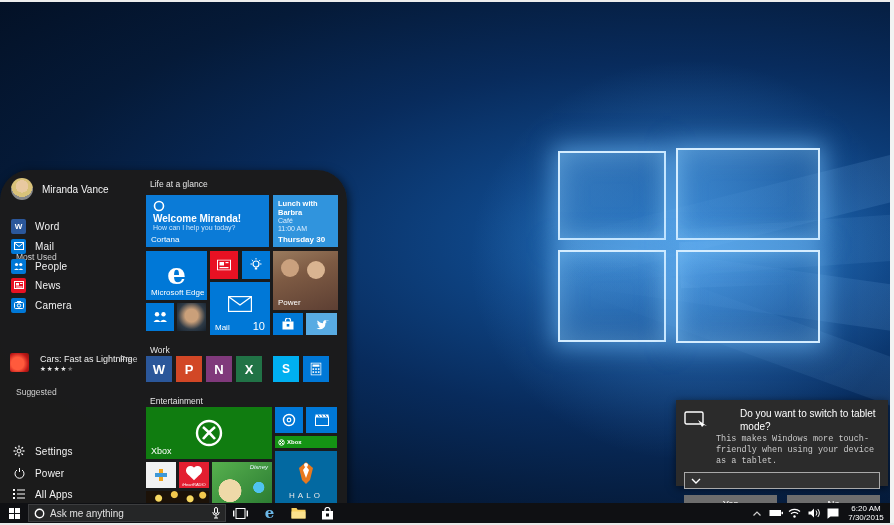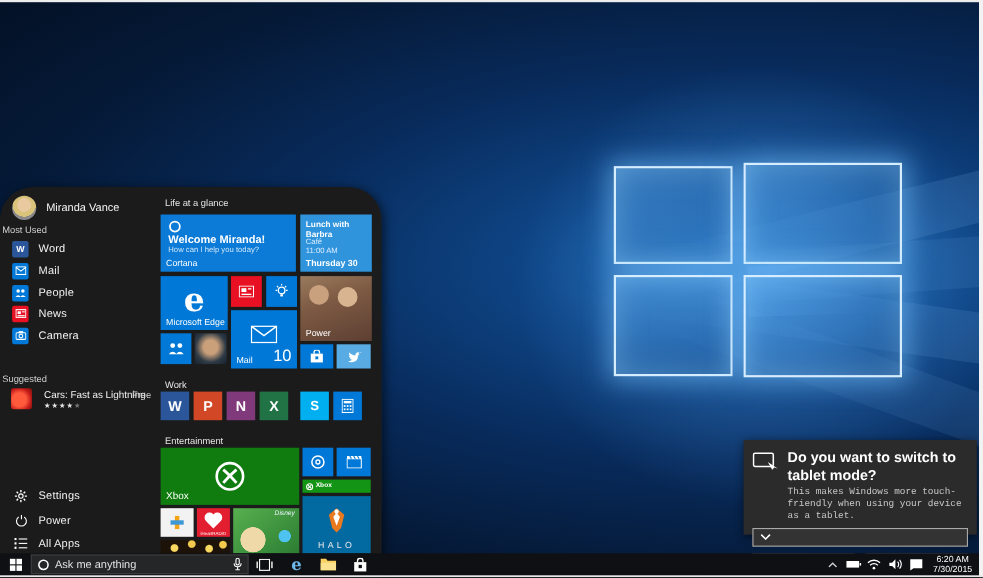--- a/index.html
+++ b/index.html
@@ -31,21 +31,21 @@
   .pane.bl{left:558px; top:250px; width:108px; height:92px;}
   .pane.br{left:676px; top:250px; width:144px; height:93px;}
 
   
   .start-menu{position:absolute; left:0; top:170px; width:347px; height:408px;
     background:rgba(27,27,27,.985); z-index:20; overflow:hidden;
     box-shadow:2px 2px 10px rgba(0,0,0,.6); color:#fff;border-radius:30px;}
   .sm-side{position:absolute; left:0; top:0; width:146px; height:100%;}
   .sm-row{position:absolute; left:0; width:146px; height:20px; display:flex; align-items:center; cursor:default;}
   .sm-label{font-size:10px; color:#f2f2f2; margin-left:9px; letter-spacing:.2px;}
-  .sm-header{position:absolute; left:2px; font-size:8.5px; color:#d0d0d0;}
+  .sm-header{position:absolute; left:16px; font-size:8.5px; color:#d0d0d0;margin-top:48px;}
   .sq-icon{width:15px; height:15px; margin-left:11px; border-radius:2px; display:flex;
     align-items:center; justify-content:center; flex:none; font-size:8px; font-weight:bold; color:#fff;}
   .ln-icon{width:14px; height:14px; margin-left:12px; flex:none; display:flex; align-items:center; justify-content:center;}
   .avatar{position:absolute; left:11px; top:8px; width:22px; height:22px; border-radius:50%;
     background:radial-gradient(circle at 50% 38%, #e8c9a0 0 35%, #d9c27a 36% 60%, #8a8a8a 61%);}
   .user-name{position:absolute; left:42px; top:14px; font-size:10px; color:#f5f5f5;}
   .sugg-icon{position:absolute; left:10px; top:183px; width:19px; height:19px; border-radius:2px;
     background:radial-gradient(circle at 40% 55%, #ff5a3c 0 40%, #c01818 70%, #7d1508 100%);}
   .sugg-name{position:absolute; left:40px; top:184px; font-size:9px; color:#f0f0f0;}
   .sugg-stars{position:absolute; left:40px; top:195px; font-size:6.5px; color:#e8e8e8; letter-spacing:1px;}
@@ -71,21 +71,21 @@
   .t-edge{left:0; top:81px; width:61px; height:49px;}
   .edge-e{position:absolute; left:50%; top:44%; transform:translate(-50%,-50%); font-size:30px;
     font-weight:bold; color:#fff; font-family:"DejaVu Serif", serif;}
   .t-news{left:64px; top:81px; width:28px; height:28px; background:#e81123;}
   .t-bulb{left:96px; top:81px; width:28px; height:28px;}
   .t-photos{left:127px; top:81px; width:65px; height:59px;
     background:linear-gradient(160deg,#9a7b5e 0%,#7d5a43 40%,#5d3f33 100%);}
   .t-photos::before{content:""; position:absolute; left:8px; top:8px; width:18px; height:18px; border-radius:50%;
     background:#caa17e; box-shadow:26px 2px 0 #d9b491;}
   .t-mail{left:64px; top:112px; width:60px; height:53px;}
-  .mail-count{position:absolute; right:5px; bottom:3px; font-size:15px;}
+  .mail-count{position:absolute; right:5px; bottom:3px; font-size:11px;}
   .t-people{left:0; top:133px; width:28px; height:28px;}
   .t-man{left:31px; top:133px; width:29px; height:28px;
     background:radial-gradient(circle at 50% 45%, #caa07a 0 30%, #2e3a46 65%, #15202c 100%);}
   .t-store{left:127px; top:143px; width:30px; height:22px;}
   .t-twitter{left:160px; top:143px; width:31px; height:22px; background:#58abe3;}
   .work-tile{top:186px; width:26px; height:26px;}
   .wt-letter{position:absolute; left:50%; top:50%; transform:translate(-50%,-50%);
     font-size:13px; font-weight:bold; color:#fff;}
   .t-xbox{left:0; top:237px; width:126px; height:52px; background:#107c10;}
   .t-groove{left:129px; top:237px; width:28px; height:26px;}
@@ -114,21 +114,21 @@
     background:radial-gradient(circle at 20% 60%, #f7d861 0 3px, rgba(0,0,0,0) 4px),
                radial-gradient(circle at 45% 30%, #f3c94e 0 3px, rgba(0,0,0,0) 4px),
                radial-gradient(circle at 70% 65%, #f7d861 0 3px, rgba(0,0,0,0) 4px),
                radial-gradient(circle at 90% 35%, #f3c94e 0 3px, rgba(0,0,0,0) 4px), #1c1208;}
 
   
   .dialog{position:absolute; left:676px; top:400px; width:212px; height:86px; background:#2b2b2b;
     z-index:30; padding:8px 8px 6px 8px; box-shadow:0 2px 8px rgba(0,0,0,.6); color:#fff;}
   .dlg-head{display:flex; gap:8px;}
   .dlg-icon{flex:none; margin-top:2px;}
-  .dlg-title{font-size:13px; font-weight:bold; line-height:1.25;}
+  .dlg-title{font-size:10px; font-weight:normal; line-height:1.25;margin-left:24px;}
   .dlg-body{font-size:8.5px; color:#c9c9c9; line-height:1.3; margin-top:1px;font-family:Liberation Mono, monospace;}
   .dlg-select{margin-top:5px; height:17px; background:#333; border:1px solid #a9a9a9;
     display:flex; align-items:center; padding:0 6px; cursor:pointer;}
   .dlg-select-text{font-size:9.5px; font-weight:bold; flex:1;}
   .dlg-buttons{display:flex; gap:10px; margin-top:6px;}
   .dlg-btn{flex:1; height:16px; background:#6d6d6d; border:none; color:#fff; font-size:9.5px;
     font-family:inherit; cursor:pointer; display:flex; align-items:center; justify-content:center;}
 
   
   .taskbar{position:absolute; left:0; bottom:2px; width:894px; height:20px; background:#0f1013;

